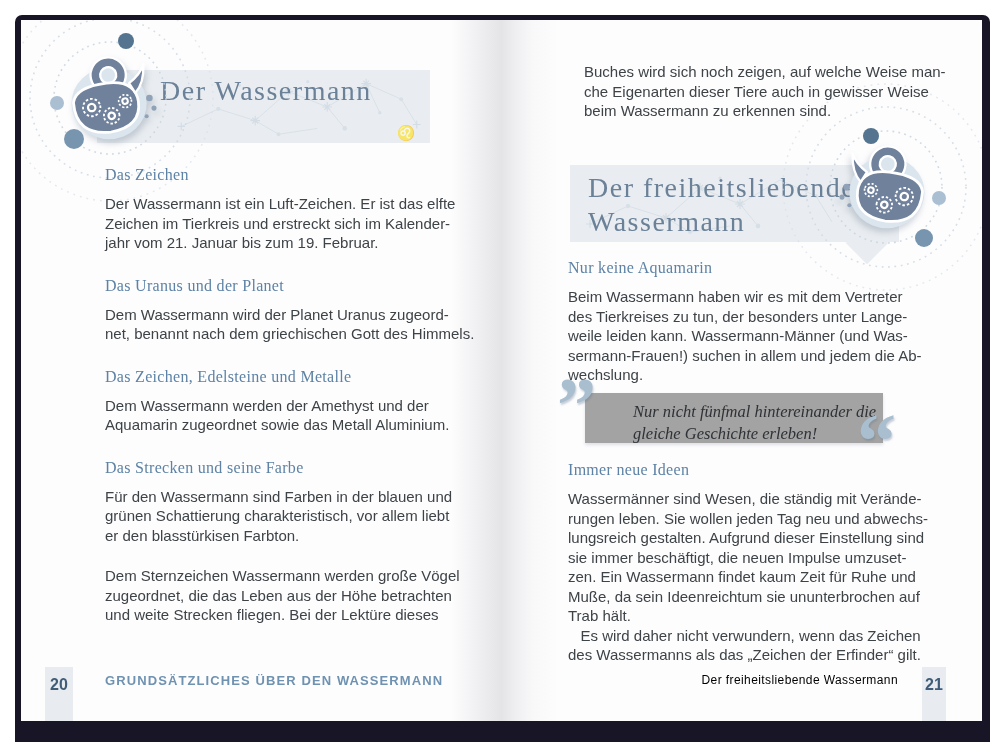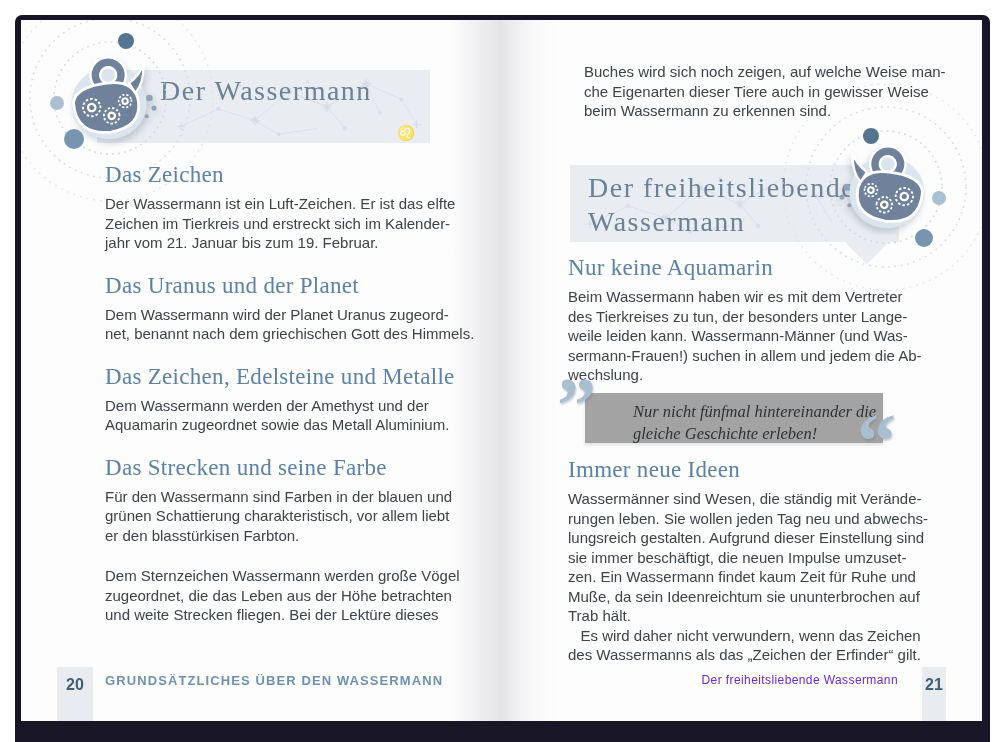--- a/index.html
+++ b/index.html
@@ -29,21 +29,21 @@
   .orbits{position:absolute;width:240px;height:240px;z-index:2;opacity:.85;}
   .orbits-left{left:-31px;top:-42px;}
   .orbits-right{left:745px;top:47px;}
   .jug{position:absolute;width:110px;height:110px;z-index:3;
        filter:drop-shadow(2px 4px 3px rgba(90,105,125,.28));}
   .jug-left{left:34px;top:23px;}
   .jug-right{left:810px;top:112px;transform:scaleX(-1);}
   .dot{position:absolute;border-radius:50%;z-index:3;}
 
   
-  .sec-heading{font-family:"Liberation Serif",serif;font-weight:400;font-size:23px;line-height:24px;
+  .sec-heading{font-family:"Liberation Serif",serif;font-weight:400;font-size:16px;line-height:24px;
                letter-spacing:.3px;color:#5d82a5;margin:0 0 7px 0;white-space:nowrap;}
   .body-text{font-size:15px;line-height:19.5px;color:#3e4347;margin:0 0 21px 0;white-space:pre;}
   .text-col{position:absolute;width:370px;z-index:4;}
   .col-left{left:84px;top:143px;}
   .col-intro{left:547px;top:42px;margin-left:16px;}
   .col-right-a{left:547px;top:236px;}
   .col-right-b{left:547px;top:438px;}
 
   
   .quote-box{position:absolute;left:564px;top:373px;width:298px;height:50px;background:#a3a3a3;
@@ -54,26 +54,26 @@
   .quote-mark{position:absolute;font-family:"Liberation Serif",serif;font-weight:700;
               font-size:78px;line-height:1;color:#a9bfd0;z-index:5;
               text-shadow:1px 2px 2px rgba(100,120,140,.35);}
   .qm-open{left:536px;top:346px;}
   .qm-close{left:836px;top:382px;}
 
   
   .num-strip{position:absolute;top:647px;width:24px;height:54px;background:#e8ecf1;z-index:4;
              text-align:center;box-sizing:border-box;padding-top:9px;
              font-size:16px;font-weight:700;color:#3f5d79;}
-  .strip-left{left:36px;width:36px;}
+  .strip-left{left:24px;width:28px;}
   .strip-right{left:901px;}
   .running{position:absolute;top:653px;z-index:4;}
   .running-left{left:84px;font-size:13px;font-weight:700;letter-spacing:1.1px;color:#6f92b1;}
   .running-right{left:600px;width:277px;text-align:right;font-size:12px;
-                 letter-spacing:.4px;color:#6d28d9;}
+                 letter-spacing:.4px;color:#000000;}
 </style>
 </head>
 <body>
 
 <div class="screen">
   <div class="book-cover"></div>
   <div class="pages">
 
     <section>
 

